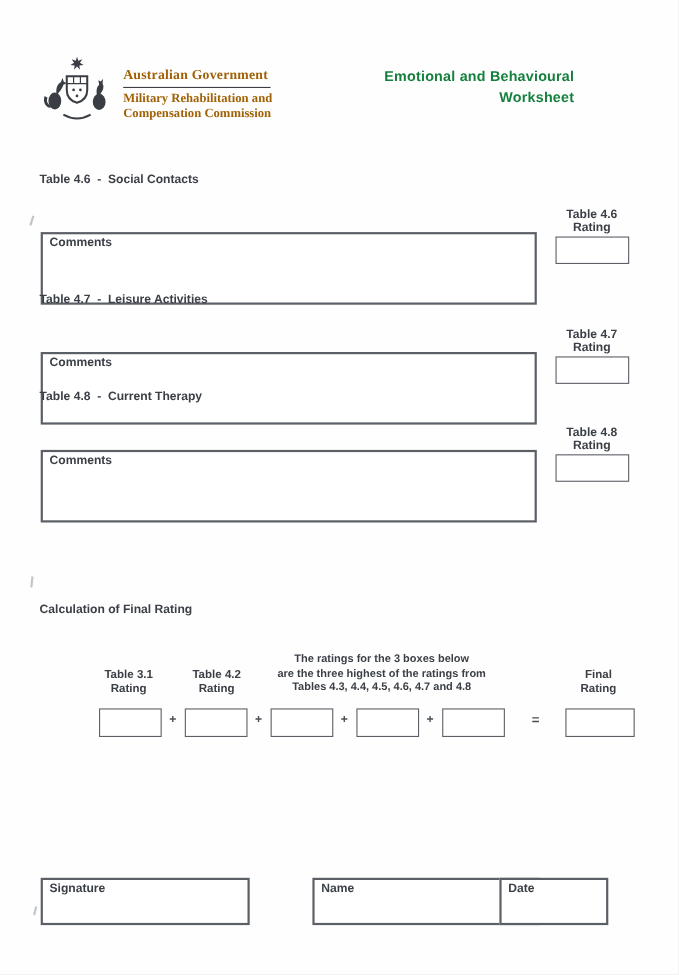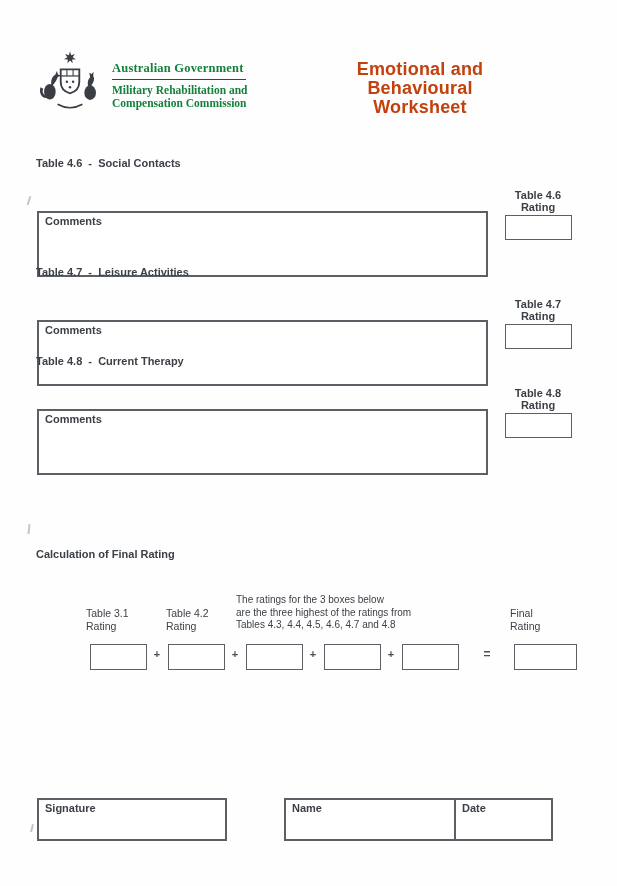--- a/index.html
+++ b/index.html
@@ -3,27 +3,27 @@
 <meta charset="utf-8">
 <style>
   html,body{margin:0;padding:0;background:#e8e8e8;}
   .page{
     position:relative;width:617px;height:886px;background:#fefefe;
     font-family:"Liberation Sans","DejaVu Sans",sans-serif;color:#3b3f46;
     overflow:hidden;margin:0 auto;
   }
   
   .crest{position:absolute;left:37px;top:50px;width:66px;height:62px;}
-  .agency{position:absolute;left:112px;top:61px;font-family:"Liberation Serif","DejaVu Serif",serif;color:#15803d;}
+  .agency{position:absolute;left:112px;top:61px;font-family:"Liberation Serif","DejaVu Serif",serif;color:#a16207;}
   .agency-l1{font-weight:bold;font-size:12.5px;letter-spacing:.2px;}
   .agency-divider{width:134px;border:0;border-top:1.6px solid #3d4046;margin:3px 0 4px 0;}
   .agency-l2,.agency-l3{font-weight:bold;font-size:11.5px;line-height:13px;}
   .doc-title{
-    position:absolute;left:318px;top:60px;width:204px;text-align:center;
-    font-weight:bold;font-size:18px;line-height:19px;color:#c2410c;letter-spacing:.2px;
+    position:absolute;left:318px;top:60px;width:204px;text-align:right;
+    font-weight:bold;font-size:13px;line-height:19px;color:#15803d;letter-spacing:.2px;
   }
   
   .section{position:absolute;left:0;width:617px;height:90px;}
   .sec-title{position:absolute;left:36px;top:0;font-weight:bold;font-size:11px;white-space:pre;color:#3b3f46;text-align:center;}
   .comments-box{
     position:absolute;left:37px;top:17px;width:451px;height:66px;
     border:2px solid #5b5f66;box-sizing:border-box;background:#fff;margin-top:37px;
   }
   .comments-label{position:absolute;left:6px;top:2px;font-weight:bold;font-size:11px;}
   .comments-input{
@@ -32,21 +32,21 @@
   }
   .rating-label{position:absolute;left:504px;top:33px;width:68px;text-align:center;
     font-weight:bold;font-size:11px;line-height:11.5px;}
   .rating-box{position:absolute;left:505px;top:58px;width:67px;height:25px;
     border:1.8px solid #5b5f66;box-sizing:border-box;background:#fff;}
   .rating-input{width:100%;height:100%;border:0;outline:0;background:transparent;
     text-align:center;font:bold 12px "Liberation Sans",sans-serif;color:#333;box-sizing:border-box;}
   
   .calc{position:absolute;left:0;top:548px;width:617px;height:130px;}
   .calc-heading{position:absolute;left:36px;top:0;font-weight:bold;font-size:11px;}
-  .calc-label{position:absolute;font-weight:normal;font-size:10.5px;line-height:12.5px;}
+  .calc-label{position:absolute;text-align:center;font-weight:bold;font-size:10.5px;line-height:12.5px;}
   .lbl-41{left:86px;top:59px;width:62px;}
   .lbl-42{left:166px;top:59px;width:62px;}
   .lbl-note{left:236px;top:46px;width:222px;font-size:10px;}
   .lbl-final{left:510px;top:59px;width:68px;}
   .calc-box{position:absolute;top:96px;width:57px;height:26px;border:1.6px solid #5b5f66;
     box-sizing:border-box;background:#fff;}
   .cb1{left:90px;} .cb2{left:168px;} .cb3{left:246px;} .cb4{left:324px;} .cb5{left:402px;}
   .calc-final-box{position:absolute;left:514px;top:96px;width:63px;height:26px;
     border:1.6px solid #5b5f66;box-sizing:border-box;background:#fff;}
   .op{position:absolute;top:100px;width:14px;text-align:center;font-weight:bold;font-size:11px;color:#4a4e55;}

